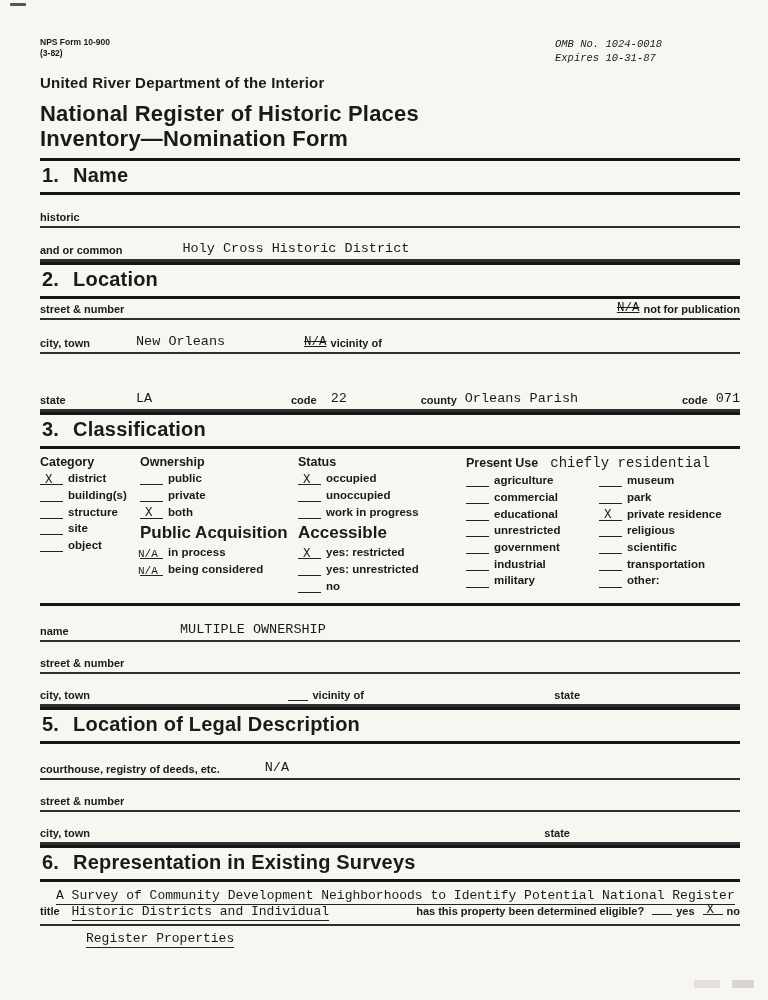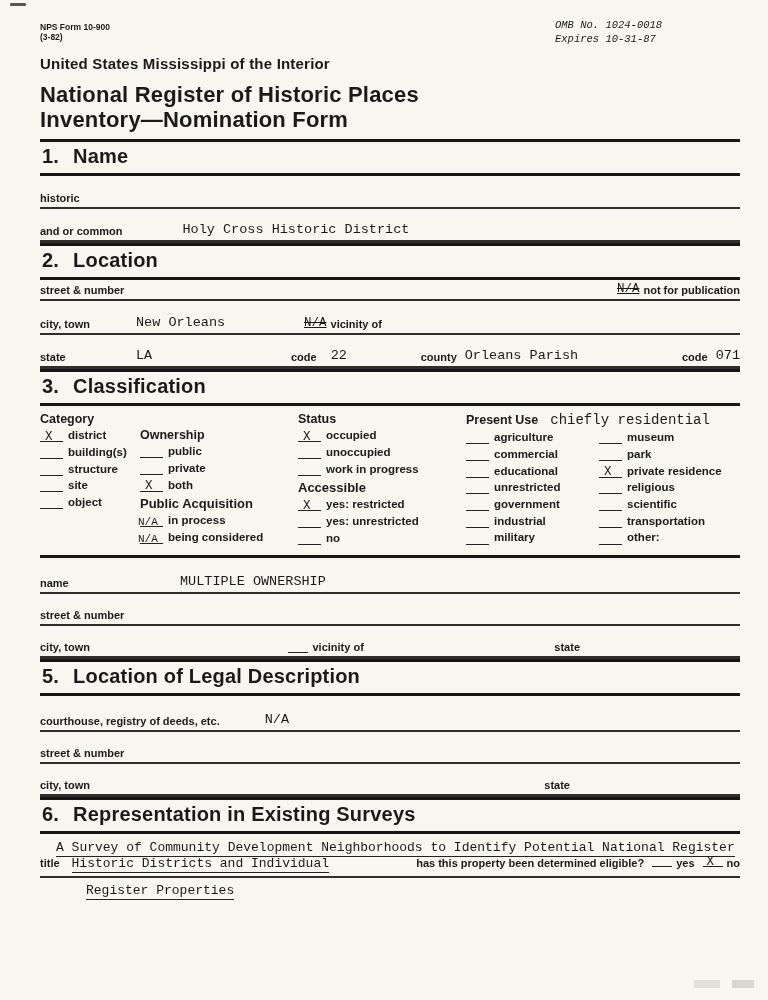--- a/index.html
+++ b/index.html
@@ -10,21 +10,21 @@
     color:#1a1a1a;
     position:relative;
     overflow:hidden;
   }
   .page{position:absolute;inset:0;padding:0 28px 0 40px;box-sizing:border-box;}
   .artifact-top{position:absolute;left:10px;top:3px;width:16px;height:3px;background:#555;border-radius:1px;}
   .artifact-br1{position:absolute;right:14px;bottom:12px;width:22px;height:8px;background:#d8d6cf;}
   .artifact-br2{position:absolute;right:48px;bottom:12px;width:26px;height:8px;background:#e2e0d9;}
 
   
-  .toprow{display:flex;justify-content:space-between;align-items:center;padding-top:18px;}
+  .toprow{display:flex;justify-content:space-between;align-items:flex-start;padding-top:37px;}
   .formnum{font-size:8.5px;font-weight:bold;line-height:1.25;}
   .omb{font-family:"Liberation Mono",monospace;font-style:italic;font-size:10.5px;line-height:1.35;width:185px;}
 
   
   .hdr{display:flex;margin-top:9px;}
   .hdr-left{flex:1;}
   .hdr-right{width:212px;padding-top:22px;}
   .dept{font-size:15px;font-weight:bold;letter-spacing:.2px;}
   .agency{font-size:13.5px;font-weight:bold;margin-top:1px;}
   .bigtitle{font-size:22px;font-weight:bold;line-height:1.12;margin-top:11px;letter-spacing:.2px;}
@@ -45,26 +45,26 @@
   .flabel{font-size:11px;font-weight:bold;white-space:nowrap;}
   .typed{font-family:"Liberation Mono",monospace;font-size:13.5px;white-space:nowrap;}
   .spacer{flex:1;}
   .na-strike{font-family:"Liberation Mono",monospace;font-size:12.5px;text-decoration:underline line-through;margin-right:4px;}
 
   
   .chk{display:flex;align-items:flex-end;margin-top:3.5px;font-size:11.5px;font-weight:bold;line-height:1.15;}
   .blank{width:23px;border-bottom:1.6px solid #222;height:9px;position:relative;margin-right:5px;flex-shrink:0;}
   .blank .mk{position:absolute;left:5px;bottom:-3px;font-family:"Liberation Mono",monospace;font-size:12.5px;font-weight:normal;}
   .blank .mkna{position:absolute;left:-2px;bottom:-2px;font-family:"Liberation Mono",monospace;font-size:11px;font-weight:normal;}
-  .subhead{font-size:13px;font-weight:bold;margin-top:4px;}
+  .subhead{font-size:17px;font-weight:bold;margin-top:4px;}
   .colhead{font-size:12.5px;font-weight:bold;}
 
   .classgrid{display:flex;padding:6px 0 10px 0;border-bottom:3.5px solid #151515;}
   .col-cat{width:100px;}
-  .col-own{width:158px;margin-top:16px;}
+  .col-own{width:158px;}
   .col-status{width:168px;}
   .col-use{flex:1;}
   .usehdr{display:flex;align-items:baseline;}
   .usecols{display:flex;}
   .usecol1{width:133px;}
   .usecol2{flex:1;}
 
   .u{border-bottom:1.5px solid #222;padding-bottom:1px;}
 
   .inline-blank{display:inline-block;width:20px;border-bottom:1.6px solid #222;height:9px;position:relative;margin:0 4px 0 8px;}
@@ -85,21 +85,21 @@
       <div>(3-82)</div>
     </div>
     <div class="omb">
       <div>OMB No. 1024-0018</div>
       <div>Expires  10-31-87</div>
     </div>
   </div>
 
   <div class="hdr">
     <div class="hdr-left">
-      <div class="dept">United States Mississippi of the Interior</div>
+      <div class="dept">United River Department of the Interior</div>
       <div class="bigtitle">
         <div>National Register of Historic Places</div>
         <div>Inventory—Nomination Form</div>
       </div>
     </div>
   </div>
 
   <div class="sec" style="margin-top:6px;">
     <span class="num">1.</span><span>Name</span>
   </div>
@@ -125,21 +125,21 @@
     <span class="flabel" style="width:96px;">city, town</span>
     <span class="typed" style="width:168px;">New Orleans</span>
     <span class="na-strike">N/A</span>
     <span class="flabel">vicinity of</span>
     <span class="spacer"></span>
   </div>
   <div class="frow" style="margin-top:13px;border-bottom-width:3px;">
     <span class="flabel" style="width:96px;">state</span>
     <span class="typed" style="width:155px;">LA</span>
     <span class="flabel">code</span>
-    <span class="typed" style="width:90px;margin-left:14px;">22</span>
+    <span class="typed" style="width:90px;margin-left:14px;margin-top:24px;">22</span>
     <span class="flabel">county</span>
     <span class="typed" style="margin-left:8px;">Orleans Parish</span>
     <span class="spacer"></span>
     <span class="flabel">code</span>
     <span class="typed" style="margin-left:8px;">071</span>
   </div>
 
   <div class="sec">
     <span class="num">3.</span><span>Classification</span>
   </div>

